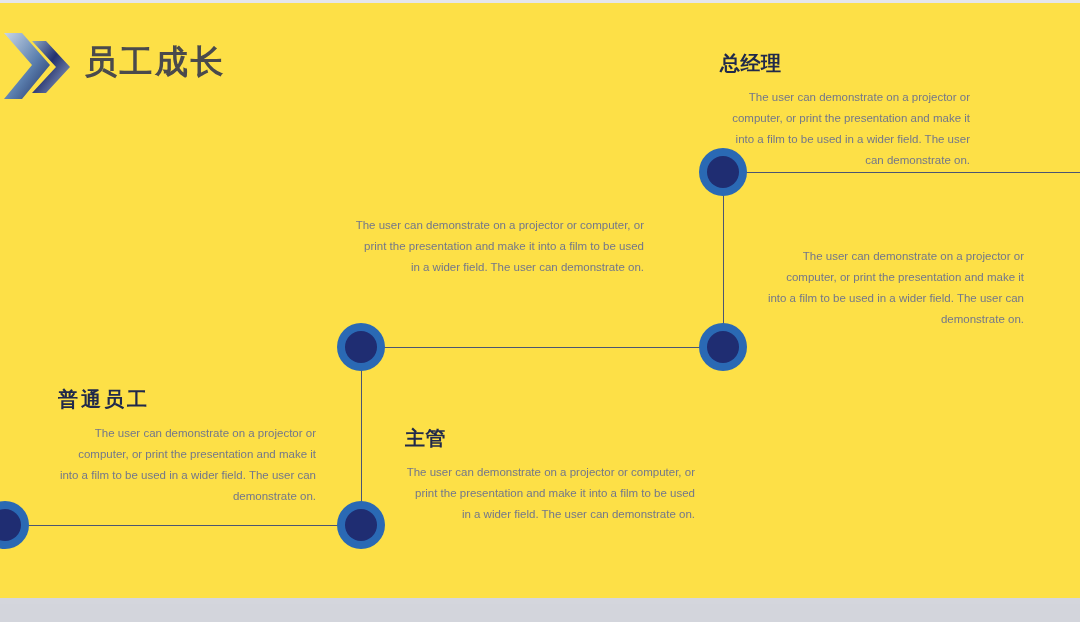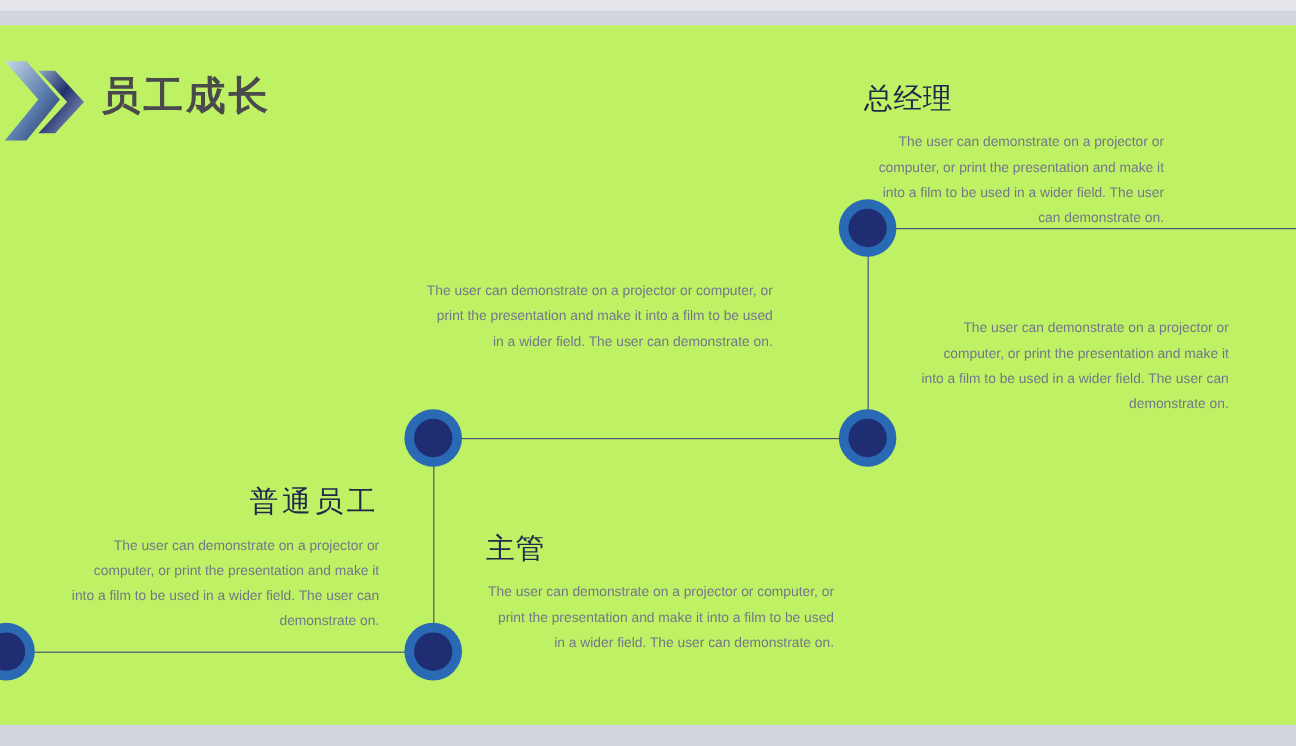--- a/index.html
+++ b/index.html
@@ -34,24 +34,24 @@
     left: 0;
     top: 604px;
     width: 1080px;
     height: 18px;
     background: #d3d5dc;
   }
 
   .canvas {
     position: absolute;
     left: 0;
-    top: 21px;
+    top: 3px;
     width: 1080px;
     height: 595px;
-    background: #bef264;
+    background: #fde047;
     overflow: hidden;
   }
 
   
   .header {
     position: absolute;
     left: 0;
     top: 6px;
     width: 320px;
     height: 110px;
@@ -102,27 +102,27 @@
     width: 32px;
     height: 32px;
     border-radius: 50%;
     background: #1f2d72;
   }
 
   
   .block { position: absolute; }
   .block h3 {
     margin: 0 0 14px 0;
-    font-size: 24px;
-    font-weight: 400;
+    font-size: 20px;
+    font-weight: 700;
     color: #20294b;
     line-height: 1;
     letter-spacing: 0.5px;
   }
-  .block h3.wide { letter-spacing: 3px; text-align: right; }
+  .block h3.wide { letter-spacing: 3px; }
   .block p {
     margin: 0;
     font-size: 11.5px;
     line-height: 21px;
     color: #73778a;
     font-weight: 400;
     text-align: right;
   }
 
   .b-gm   { left: 720px; top: 50px;  width: 250px; }

